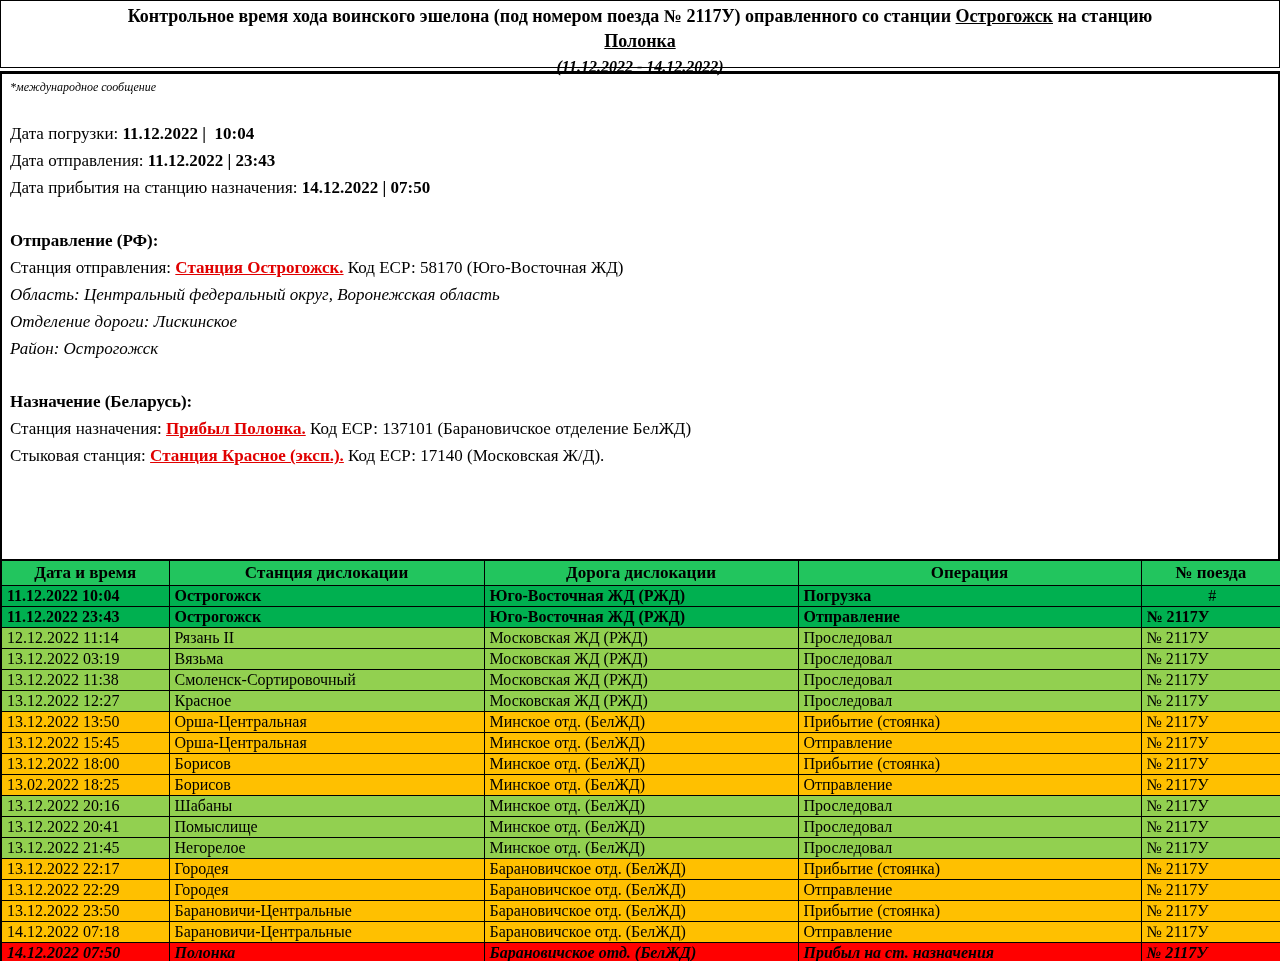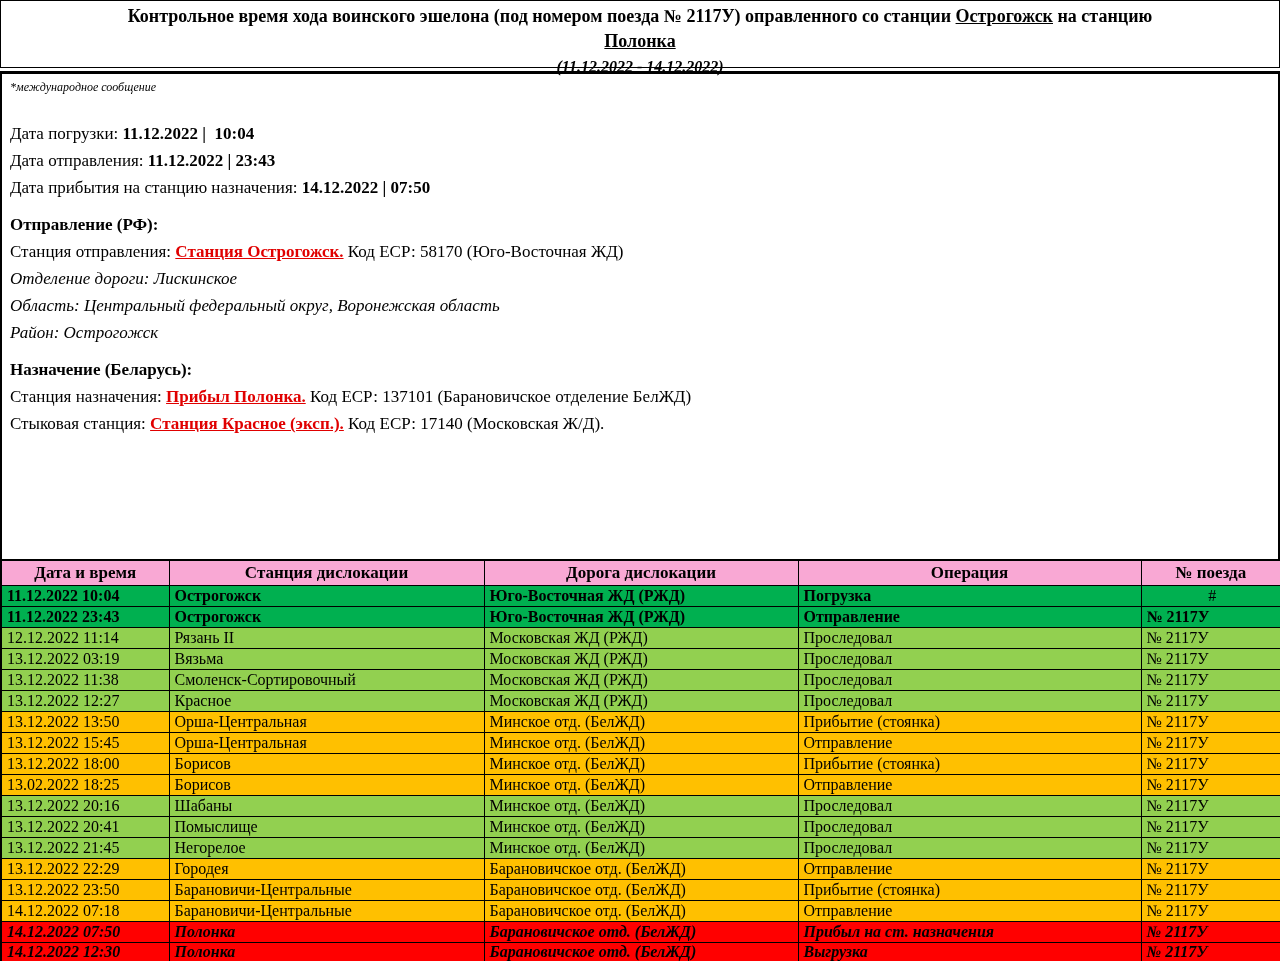--- a/index.html
+++ b/index.html
@@ -35,40 +35,40 @@
     border-left:2px solid #000;
     border-right:2px solid #000;
     height:488px;
     padding:6px 8px 0;
     font-size:17px;
   }
   .note{font-style:italic;font-size:12px;margin:0 0 0 0;}
   .dates{margin-top:25px;}
   .line{line-height:27px;white-space:pre-wrap;}
   .line b{font-weight:bold;}
-  .section{margin-top:10px;}
+  .section{margin-top:26px;}
   .section-heading{font-weight:bold;line-height:27px;}
   .italic-line{font-style:italic;line-height:27px;}
   .red-link{
     color:var(--linkred);
     font-weight:bold;
     text-decoration:underline;
     cursor:pointer;
   }
   
   table{
     width:1280px;
     border-collapse:collapse;
     table-layout:fixed;
     border:2px solid #000;
   }
   col.c1{width:168px;} col.c2{width:315px;} col.c3{width:314px;} col.c4{width:343px;} col.c5{width:140px;}
   th{
     border:1px solid #000;
-    background:#f9a8d4;
+    background:#22c55e;
     font-size:17px;
     font-weight:bold;
     text-align:center;
     height:25px;
     padding:0 8px;
   }
   td{
     border:1px solid #000;
     font-size:16px;
     height:21px;
@@ -101,22 +101,22 @@
 
     <div class="dates">
       <div class="line"><span>Дата погрузки: </span><b>11.12.2022 |  10:04</b></div>
       <div class="line"><span>Дата отправления: </span><b>11.12.2022 | 23:43</b></div>
       <div class="line"><span>Дата прибытия на станцию назначения: </span><b>14.12.2022 | 07:50</b></div>
     </div>
 
     <div class="section">
       <div class="section-heading">Отправление (РФ):</div>
       <div class="line"><span>Станция отправления: </span><span class="red-link">Станция Острогожск.</span><span> Код ЕСР: 58170 (Юго-Восточная ЖД)</span></div>
+      <div class="italic-line">Область: Центральный федеральный округ, Воронежская область</div>
       <div class="italic-line">Отделение дороги: Лискинское</div>
-      <div class="italic-line">Область: Центральный федеральный округ, Воронежская область</div>
       <div class="italic-line">Район: Острогожск</div>
     </div>
 
     <div class="section">
       <div class="section-heading">Назначение (Беларусь):</div>
       <div class="line"><span>Станция назначения: </span><span class="red-link">Прибыл Полонка.</span><span> Код ЕСР: 137101 (Барановичское отделение БелЖД)</span></div>
       <div class="line"><span>Стыковая станция: </span><span class="red-link">Станция Красное (эксп.).</span><span> Код ЕСР: 17140 (Московская Ж/Д).</span></div>
     </div>
   </div>
 
@@ -223,20 +223,27 @@
           <td>№ 2117У</td>
         </tr>
         <tr class="row-lightgreen">
           <td>13.12.2022 21:45</td>
           <td>Негорелое</td>
           <td>Минское отд. (БелЖД)</td>
           <td>Проследовал</td>
           <td>№ 2117У</td>
         </tr>
         <tr class="row-orange">
+          <td>13.12.2022 22:17</td>
+          <td>Городея</td>
+          <td>Барановичское отд. (БелЖД)</td>
+          <td>Прибытие (стоянка)</td>
+          <td>№ 2117У</td>
+        </tr>
+        <tr class="row-orange">
           <td>13.12.2022 22:29</td>
           <td>Городея</td>
           <td>Барановичское отд. (БелЖД)</td>
           <td>Отправление</td>
           <td>№ 2117У</td>
         </tr>
         <tr class="row-orange">
           <td>13.12.2022 23:50</td>
           <td>Барановичи-Центральные</td>
           <td>Барановичское отд. (БелЖД)</td>

